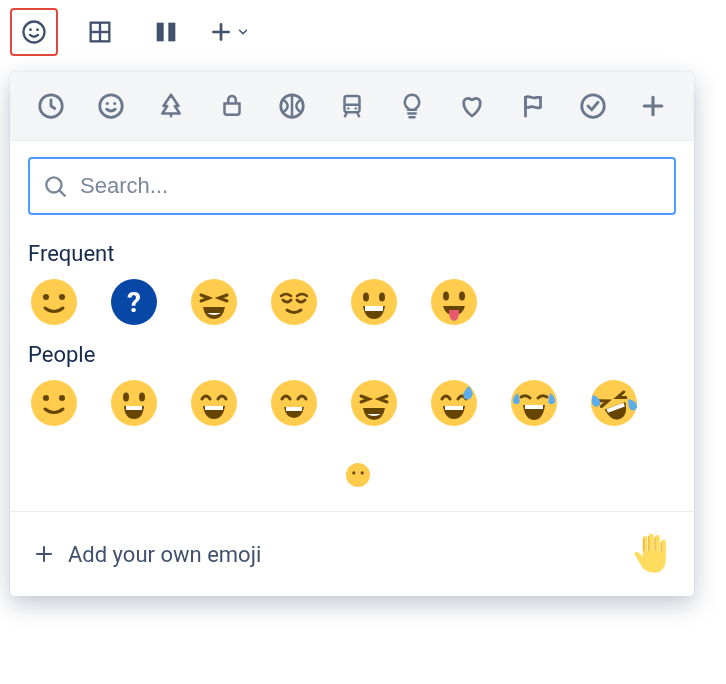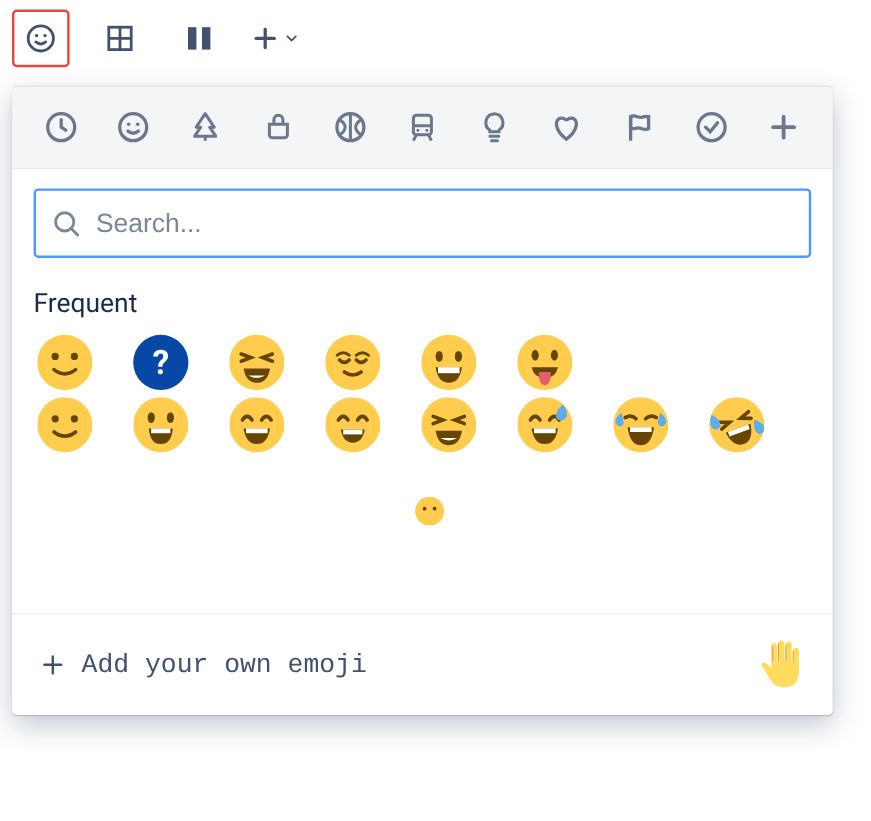--- a/index.html
+++ b/index.html
@@ -124,21 +124,20 @@
     gap: 14px;
   }
   .footer-add {
     display: flex;
     align-items: center;
     gap: 12px;
     color: #42526E;
     font-size: 22px;
     cursor: pointer;
     flex: 1;
-    font-family: Liberation Mono, monospace;
   }
   .q-circle {
     width: 46px; height: 46px; border-radius: 50%;
     background: #0747A6;
     display: flex; align-items: center; justify-content: center;
     color: #fff; font-size: 28px; font-weight: 700;
   }
 </style>
 </head>
 <body>
@@ -305,20 +304,21 @@
         <div class="emoji-cell">
           <svg width="46" height="46" viewBox="0 0 46 46">
             <circle cx="23" cy="23" r="23" fill="#FFCC4D"></circle>
             <ellipse cx="15" cy="17" rx="3" ry="4.5" fill="#664500"></ellipse>
             <ellipse cx="31" cy="17" rx="3" ry="4.5" fill="#664500"></ellipse>
             <path d="M12 27 Q23 27 34 27 Q32 36 23 36 Q14 36 12 27 Z" fill="#664500"></path>
             <path d="M18 31 Q18 42 23 42 Q28 42 28 31 Z" fill="#E75A70"></path>
           </svg>
         </div>
       </div>
+    <div class="section-h">People</div>
     <div class="emoji-row" id="row-people">
         <div class="emoji-cell">
           <svg width="46" height="46" viewBox="0 0 46 46">
             <circle cx="23" cy="23" r="23" fill="#FFCC4D"></circle>
             <circle cx="15" cy="18" r="3" fill="#664500"></circle>
             <circle cx="31" cy="18" r="3" fill="#664500"></circle>
             <path d="M14 29 Q23 36 32 29" fill="none" stroke="#664500" stroke-width="3" stroke-linecap="round"></path>
           </svg>
         </div>
         <div class="emoji-cell">

